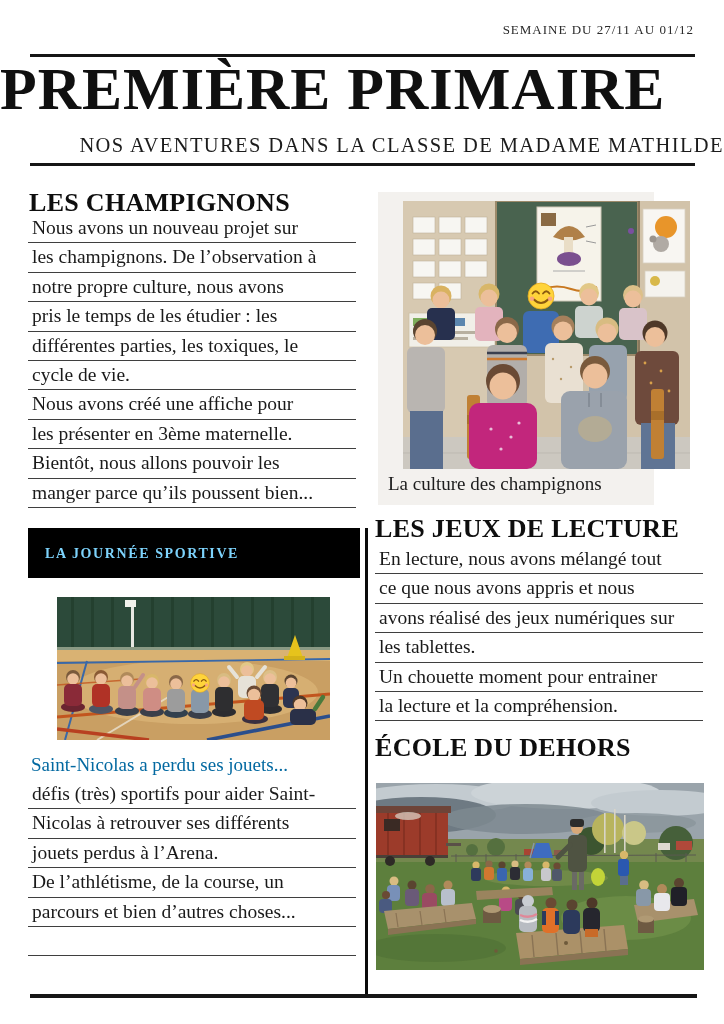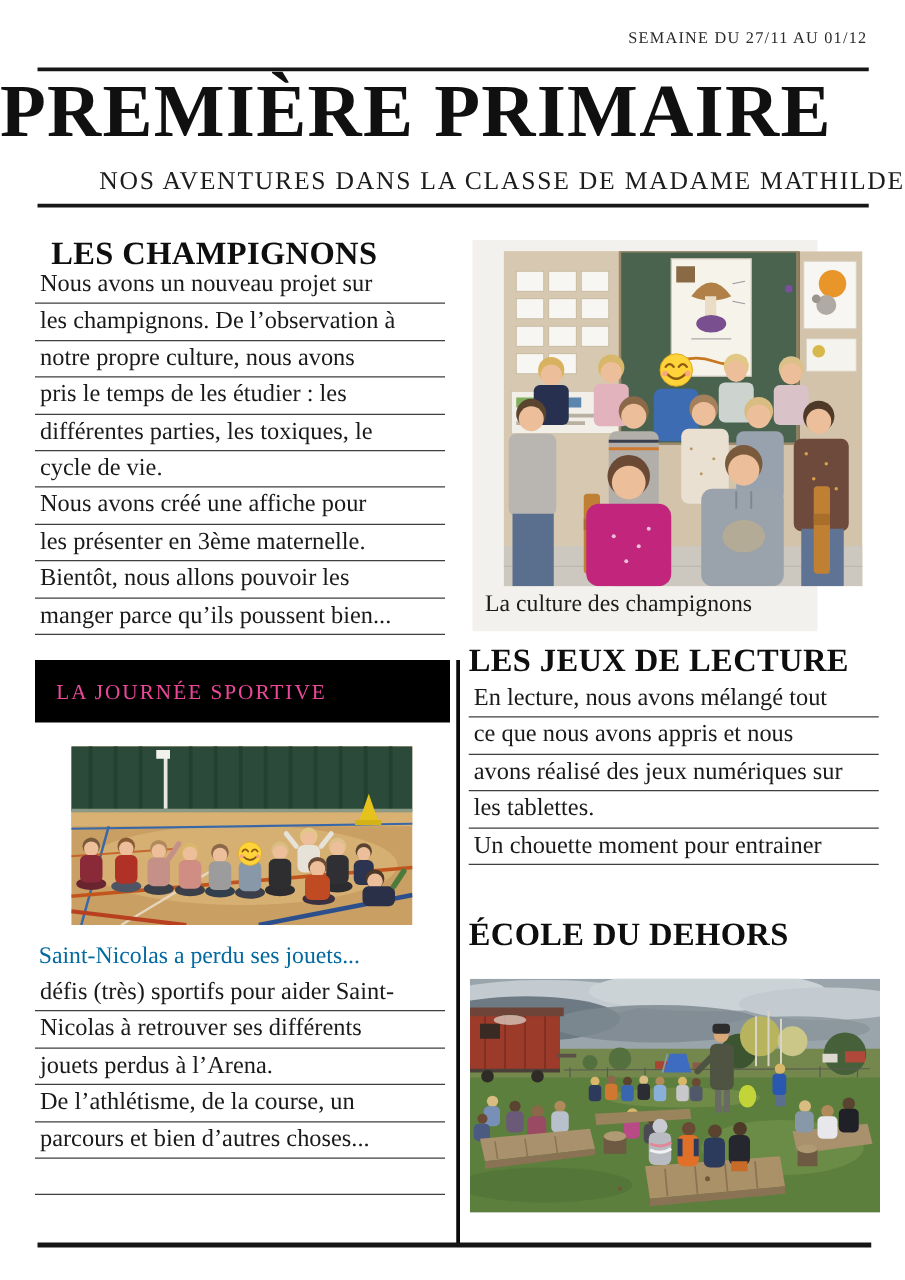--- a/index.html
+++ b/index.html
@@ -16,37 +16,37 @@
   #rule-bottom { top:994px; height:4px; width:667px; }
   .title {
     position:absolute; top:55px; left:0; width:604px; margin:0; text-align:center;
     font-size:60px; font-weight:bold; letter-spacing:1px; color:#101010; white-space:nowrap;
   }
   .subtitle {
     position:absolute; top:134px; left:0; width:724px; text-align:right;
     font-size:20.5px; letter-spacing:1.4px; color:#1c1c1c; white-space:nowrap;
   }
   h2.sec { position:absolute; margin:0; font-size:26px; font-weight:bold; letter-spacing:0.3px; color:#0e0e0e; white-space:nowrap; }
-  #h-champ { left:41px;  top:188px; }
+  #h-champ { left:29px;  top:188px; }
   #h-jeux  { left:375px; top:514px; }
   #h-ecole { left:375px; top:733px; }
   .lines { position:absolute; }
   .line {
     height:28.4px; line-height:28.4px; font-size:19.5px; color:#1a1a1a;
     border-bottom:1.6px solid #3f3f3f; padding-left:4px; white-space:nowrap; overflow:hidden;
   }
   #lines-champ { left:28px;  top:214px; width:328px; }
   #lines-sport { left:28px;  top:780px; width:328px; }
   #lines-jeux  { left:375px; top:545px; width:328px; }
   .banner {
     position:absolute; left:28px; top:528px; width:332px; height:50px; background:#000000;
   }
   .banner span {
-    display:block; padding-left:17px; line-height:51px; color:#ec4899;
-    font-size:17px; font-weight:normal; letter-spacing:1.6px; white-space:nowrap;
+    display:block; padding-left:17px; line-height:51px; color:#7dd3fc;
+    font-size:14px; font-weight:bold; letter-spacing:1.6px; white-space:nowrap;
   }
   .photo-card {
     position:absolute; left:378px; top:192px; width:276px; height:313px;
     background:#f3f1ee; margin:0;
   }
   .photo-card svg { position:absolute; left:25px; top:9px; display:block; }
   .photo-card figcaption { position:absolute; left:10px; top:281px; font-size:19px; color:#1c1c1c; }
   #gym-photo     { position:absolute; left:57px;  top:597px; display:block; }
   #caption-sport { position:absolute; left:31px;  top:754px; font-size:19px; color:#0369a1; }
   #outdoor-photo { position:absolute; left:376px; top:783px; display:block; }
@@ -330,20 +330,21 @@
 
   <div class="vdivider"></div>
 
   <h2 class="sec" id="h-jeux">LES JEUX DE LECTURE</h2>
   <div class="lines" id="lines-jeux">
     <div class="line">En lecture, nous avons mélangé tout</div>
     <div class="line">ce que nous avons appris et nous</div>
     <div class="line">avons réalisé des jeux numériques sur</div>
     <div class="line">les tablettes.</div>
     <div class="line">Un chouette moment pour entrainer</div>
+    <div class="line">la lecture et la compréhension.</div>
   </div>
 
   <h2 class="sec" id="h-ecole">ÉCOLE DU DEHORS</h2>
 
   <svg id="outdoor-photo" width="328" height="187" viewBox="0 0 328 187">
     <rect width="328" height="187" fill="#9aa4ab"></rect>
     <g>
       <ellipse cx="60" cy="16" rx="85" ry="15" fill="#c3cbd0"></ellipse>
       <ellipse cx="190" cy="10" rx="95" ry="16" fill="#ccd3d7"></ellipse>
       <ellipse cx="285" cy="20" rx="70" ry="13" fill="#c3cbd0"></ellipse>

